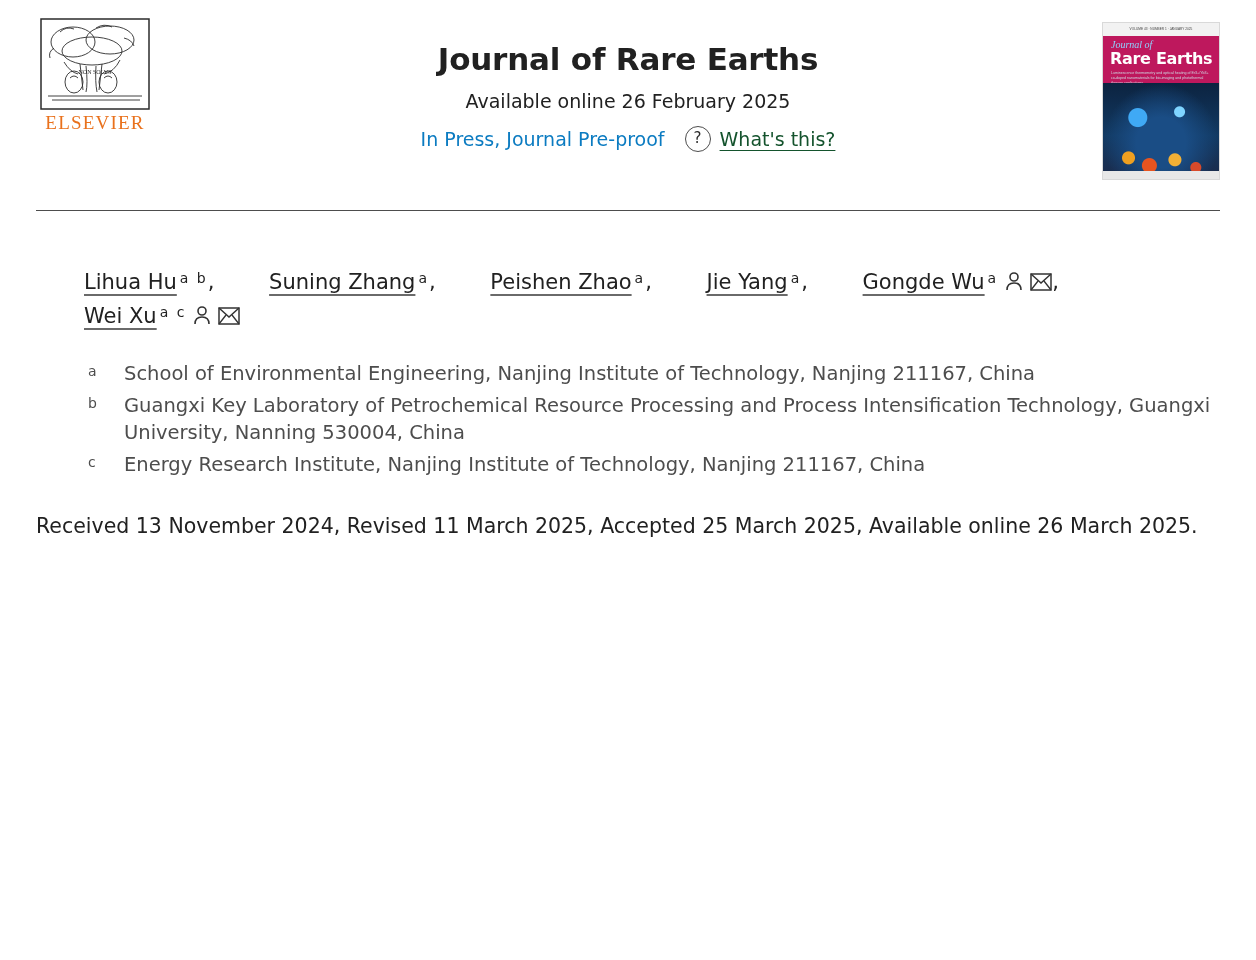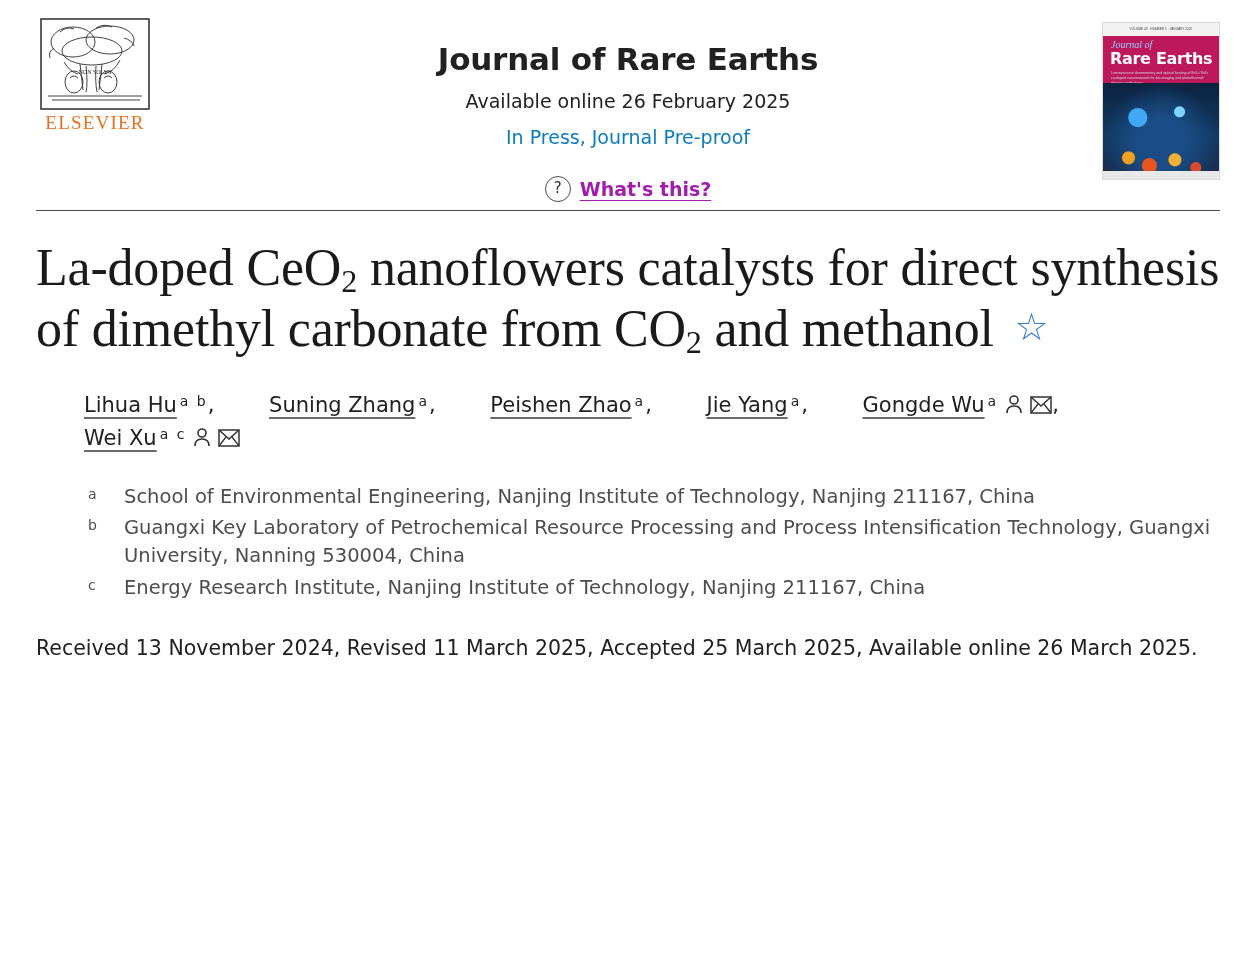--- a/index.html
+++ b/index.html
@@ -61,22 +61,21 @@
     color: #212121;
     margin-top: 12px;
     font-family: "DejaVu Sans", sans-serif;
     font-weight: 400;
   }
   .press-row {
     margin-top: 14px;
     display: flex;
     align-items: center;
     justify-content: center;
-    gap: 28px;
-    flex-direction: column;
+    gap: 20px;
   }
   .press-status {
     color: #0b7bc1;
     font-size: 19px;
     font-family: "DejaVu Sans", sans-serif;
   }
   .whats-this {
     display: inline-flex;
     align-items: center;
     gap: 9px;
@@ -89,25 +88,24 @@
     display: inline-flex;
     align-items: center;
     justify-content: center;
     font-size: 15px;
     color: #2b2b2b;
     font-family: "DejaVu Sans", sans-serif;
     line-height: 1;
   }
   .whats-this-label {
     font-size: 19px;
-    color: #a21caf;
+    color: #14532d;
     text-decoration: underline;
     text-underline-offset: 4px;
     font-family: "DejaVu Sans", sans-serif;
-    font-weight: bold;
   }
   .cover-thumb {
     flex: 0 0 118px;
     width: 118px;
     height: 158px;
     margin-top: 8px;
     border: 1px solid #d9d9d9;
     background: #be185d;
     position: relative;
     overflow: hidden;
@@ -318,23 +316,20 @@
       <div class="cover-blurb">Luminescence thermometry and optical heating of Er3+/Yb3+ co-doped nanomaterials for bio-imaging and photothermal therapy applications</div>
       <div class="cover-art"></div>
       <div class="cover-bottom-bar"></div>
     </div>
   </div>
 
   <div class="header-rule"></div>
 
   <div class="article">
 
-    <h1 class="article-title">
-      <span id="title-slot">La-doped CeO<sub>2</sub> nanoflowers catalysts for direct synthesis of dimethyl carbonate from CO<sub>2</sub> and methanol </span><span class="star">☆</span>
-    </h1>
 
     <div class="authors" id="authors-slot"><span class="author"><span class="author-name">Lihua Hu</span><span class="aff-mark">a b</span></span><span class="sep">, </span><span class="author"><span class="author-name">Suning Zhang</span><span class="aff-mark">a</span></span><span class="sep">, </span><span class="author"><span class="author-name">Peishen Zhao</span><span class="aff-mark">a</span></span><span class="sep">, </span><span class="author"><span class="author-name">Jie Yang</span><span class="aff-mark">a</span></span><span class="sep">, </span><span class="author"><span class="author-name">Gongde Wu</span><span class="aff-mark">a</span><span class="author-icon"><svg width="18" height="20" viewBox="0 0 18 20">
               <circle cx="9" cy="6" r="4" fill="none" stroke="#333" stroke-width="1.6"></circle>
               <path d="M2 19 q0 -7 7 -7 q7 0 7 7" fill="none" stroke="#333" stroke-width="1.6"></path>
             </svg></span><span class="author-icon"><svg width="22" height="18" viewBox="0 0 22 18">
               <rect x="1" y="1" width="20" height="16" fill="none" stroke="#333" stroke-width="1.5"></rect>
               <path d="M1 1 L11 10 L21 1" fill="none" stroke="#333" stroke-width="1.5"></path>
               <path d="M1 17 L8 8 M21 17 L14 8" fill="none" stroke="#333" stroke-width="1.3"></path>
             </svg></span></span><span class="sep">, </span><span class="author"><span class="author-name">Wei Xu</span><span class="aff-mark">a c</span><span class="author-icon"><svg width="18" height="20" viewBox="0 0 18 20">
               <circle cx="9" cy="6" r="4" fill="none" stroke="#333" stroke-width="1.6"></circle>

